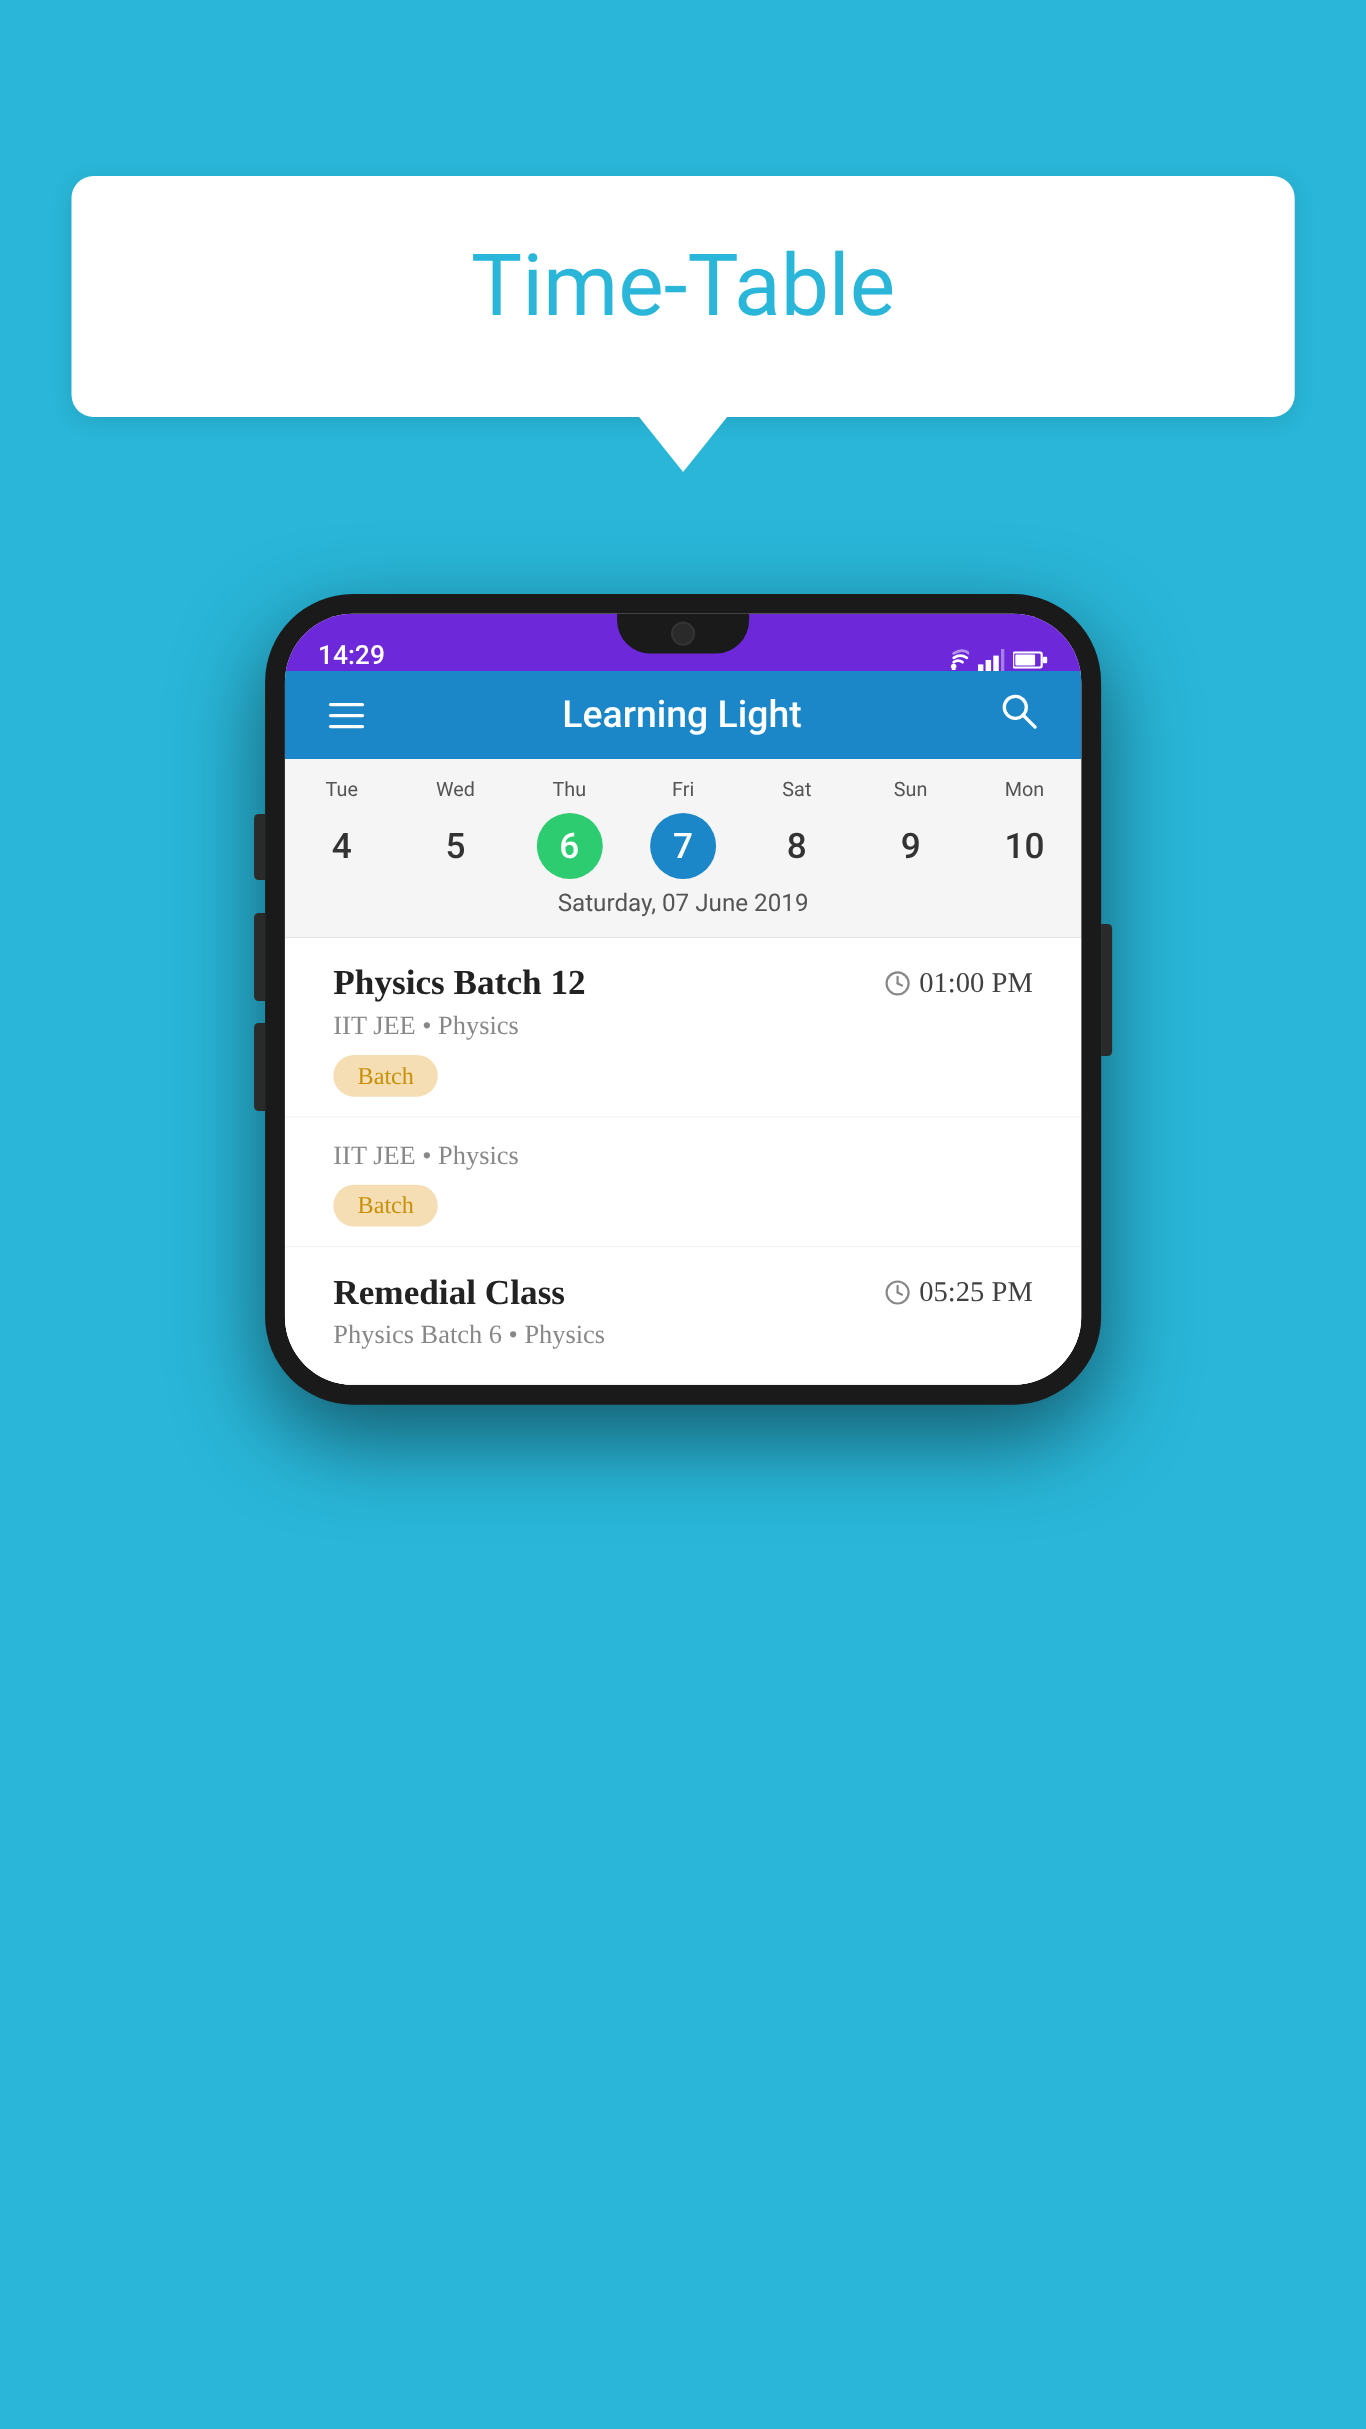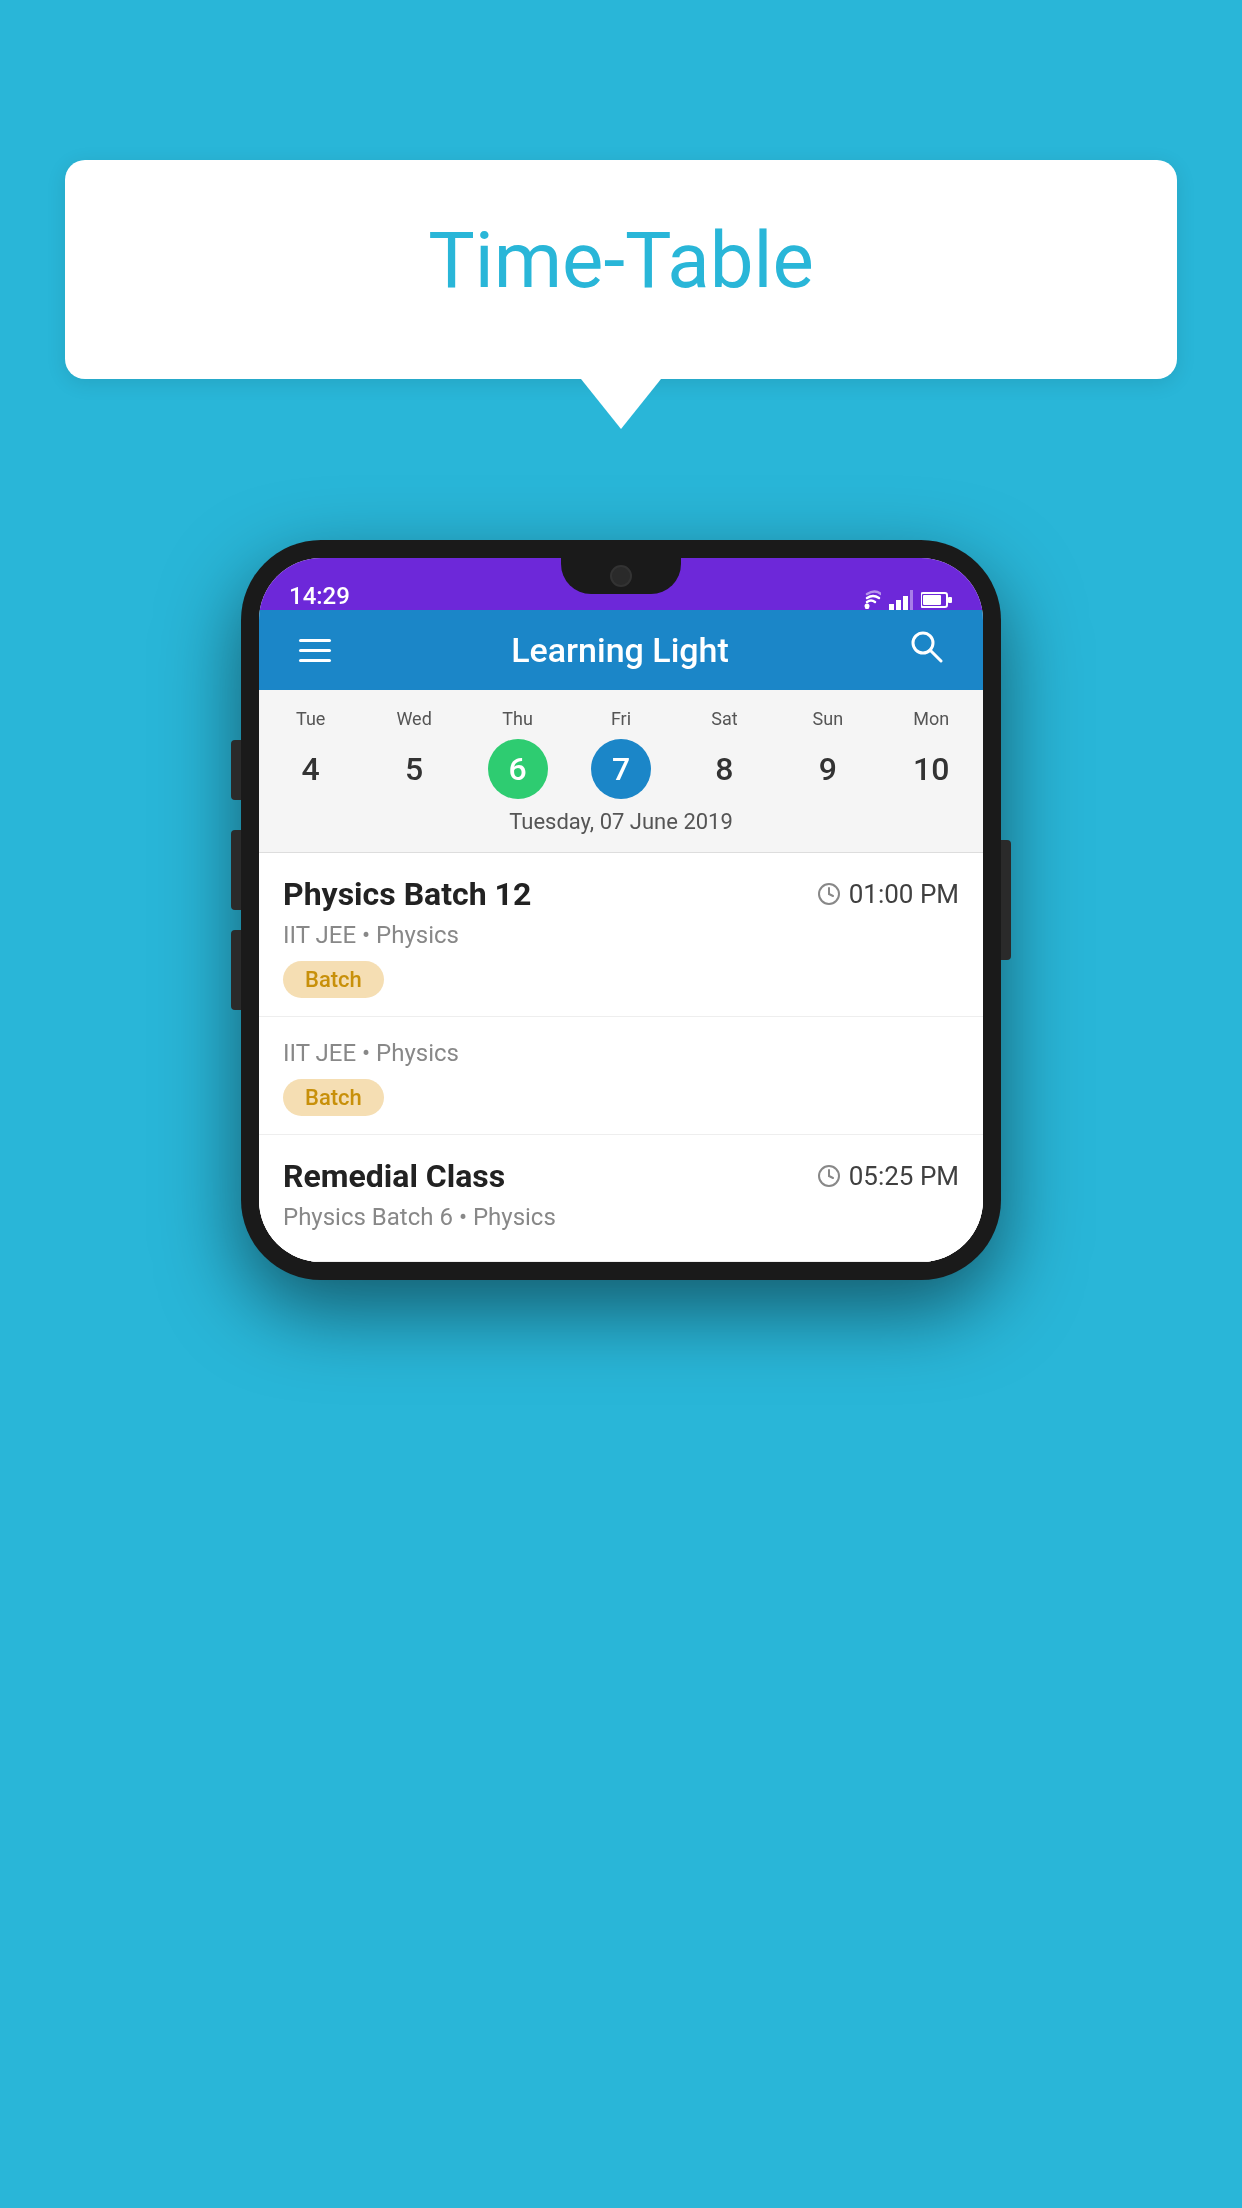--- a/index.html
+++ b/index.html
@@ -256,22 +256,23 @@
     }
 
     
     .schedule-list {
       background: white;
       overflow-y: auto;
     }
 
     .schedule-item {
       border-bottom: 1px solid #eee;
-      padding: 22px 24px 18px;
+      padding: 22px 44px 18px;
       background: white;
+      font-family: Liberation Serif, serif;
     }
 
     .schedule-item-header {
       display: flex;
       justify-content: space-between;
       align-items: center;
       margin-bottom: 8px;
     }
 
     .schedule-item-title {
@@ -387,21 +388,21 @@
           </div>
         <div class="day-numbers" id="day-numbers-row">
             <div class="day-num">4</div>
             <div class="day-num">5</div>
             <div class="day-num today">6</div>
             <div class="day-num selected">7</div>
             <div class="day-num">8</div>
             <div class="day-num">9</div>
             <div class="day-num">10</div>
           </div>
-        <div class="selected-date-label">Tuesday, 07 June 2019</div>
+        <div class="selected-date-label">Saturday, 07 June 2019</div>
       </div>
 
       <div class="schedule-list" id="schedule-list">
           <div class="schedule-item">
       <div class="schedule-item-header">
         <span class="schedule-item-title">Physics Batch 12</span>
         <span class="schedule-item-time">
           <svg class="clock-icon-svg" viewBox="0 0 24 24">
             <circle cx="12" cy="12" r="10" stroke="#888" stroke-width="2" fill="none"></circle>
             <line x1="12" y1="6" x2="12" y2="12" stroke="#888" stroke-width="2" stroke-linecap="round"></line>

